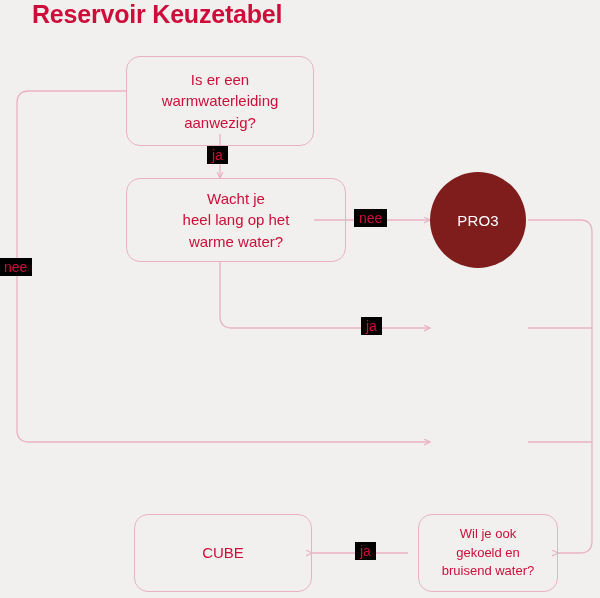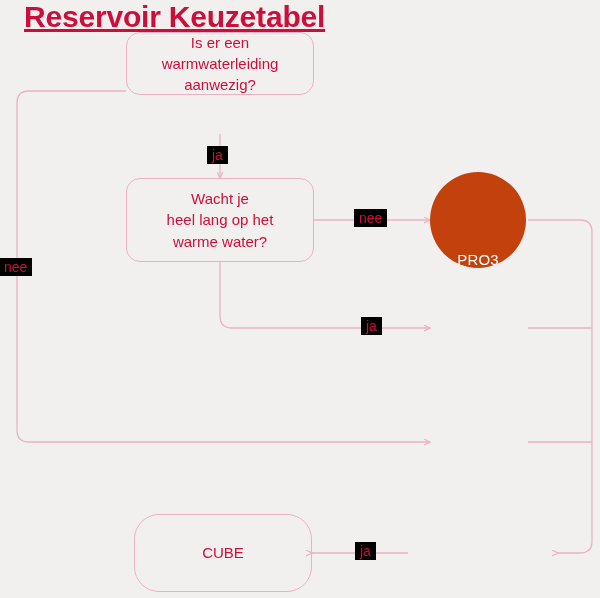--- a/index.html
+++ b/index.html
@@ -20,57 +20,56 @@
   }
   #wires {
     position: absolute;
     left: 0;
     top: 0;
     width: 600px;
     height: 598px;
   }
   .title {
     position: absolute;
-    left: 24px;
+    left: 32px;
     top: 0px;
-    font-size: 30px;
+    font-size: 25px;
     font-weight: bold;
     color: #ce0e3a;
     letter-spacing: -0.2px;
     white-space: nowrap;
-    text-decoration: underline;
   }
   .node-box {
     position: absolute;
     box-sizing: border-box;
     border: 1.2px solid #e9b2c2;
     border-radius: 14px;
     background: transparent;
     color: #ce0e3a;
     display: flex;
     align-items: center;
     justify-content: center;
     text-align: center;
     line-height: 1.42;
   }
   .node-box .txt {
     white-space: pre-line;
     display: block;
   }
   .q-box { font-size: 15px; }
   .small-q { font-size: 13px; }
-  .result-box { font-size: 15px; border-radius: 25px; }
+  .result-box { font-size: 15px; }
   .circle {
     position: absolute;
     box-sizing: border-box;
     border-radius: 50%;
-    background: #c2410c;
+    background: #7f1d1d;
     color: #ffffff;
     display: flex;
-    align-items: flex-end;
+    align-items: center;
     justify-content: center;
     text-align: center;
     font-size: 15px;
     letter-spacing: 0.2px;
   }
   .edge-label {
     position: absolute;
     color: #ce0e3a;
     font-size: 14px;
     background: #000000;
@@ -107,42 +106,47 @@
       <path d="M528,220 L580,220 Q592,220 592,232 L592,541 Q592,553 580,553 L558,553" marker-end="url(#arrL)"></path>
 
       <path d="M528,328 L592,328"></path>
 
       <path d="M528,442 L592,442"></path>
 
       <path d="M408,553 L312,553" marker-end="url(#arrL)"></path>
     </g>
   </svg>
 
-  <div class="node-box q-box" style="left:126px; top:32px; width:188px; height:63px;">
+  <div class="node-box q-box" style="left:126px; top:56px; width:188px; height:90px;">
     <span class="txt">Is er een
 warmwaterleiding
 aanwezig?</span>
   </div>
 
-  <div class="node-box q-box" style="left:126px; top:178px; width:188px; height:84px;">
+  <div class="node-box q-box" style="left:126px; top:178px; width:220px; height:84px;">
     <span class="txt">Wacht je
 heel lang op het
 warme water?</span>
   </div>
 
   <div class="circle" style="left:430px; top:172px; width:96px; height:96px;">
     <span>PRO3</span>
   </div>
 
 
 
   <div class="node-box result-box" style="left:134px; top:514px; width:178px; height:78px;">
     <span class="txt">CUBE</span>
   </div>
 
+  <div class="node-box small-q" style="left:418px; top:514px; width:140px; height:78px;">
+    <span class="txt">Wil je ook
+gekoeld en
+bruisend water?</span>
+  </div>
 
   <div class="edge-label" style="left:207px; top:146px;">ja</div>
 
   <div class="edge-label" style="left:-1px; top:258px;">nee</div>
 
   <div class="edge-label" style="left:354px; top:209px;">nee</div>
 
   <div class="edge-label" style="left:361px; top:317px;">ja</div>
 
   <div class="edge-label" style="left:355px; top:542px;">ja</div>

